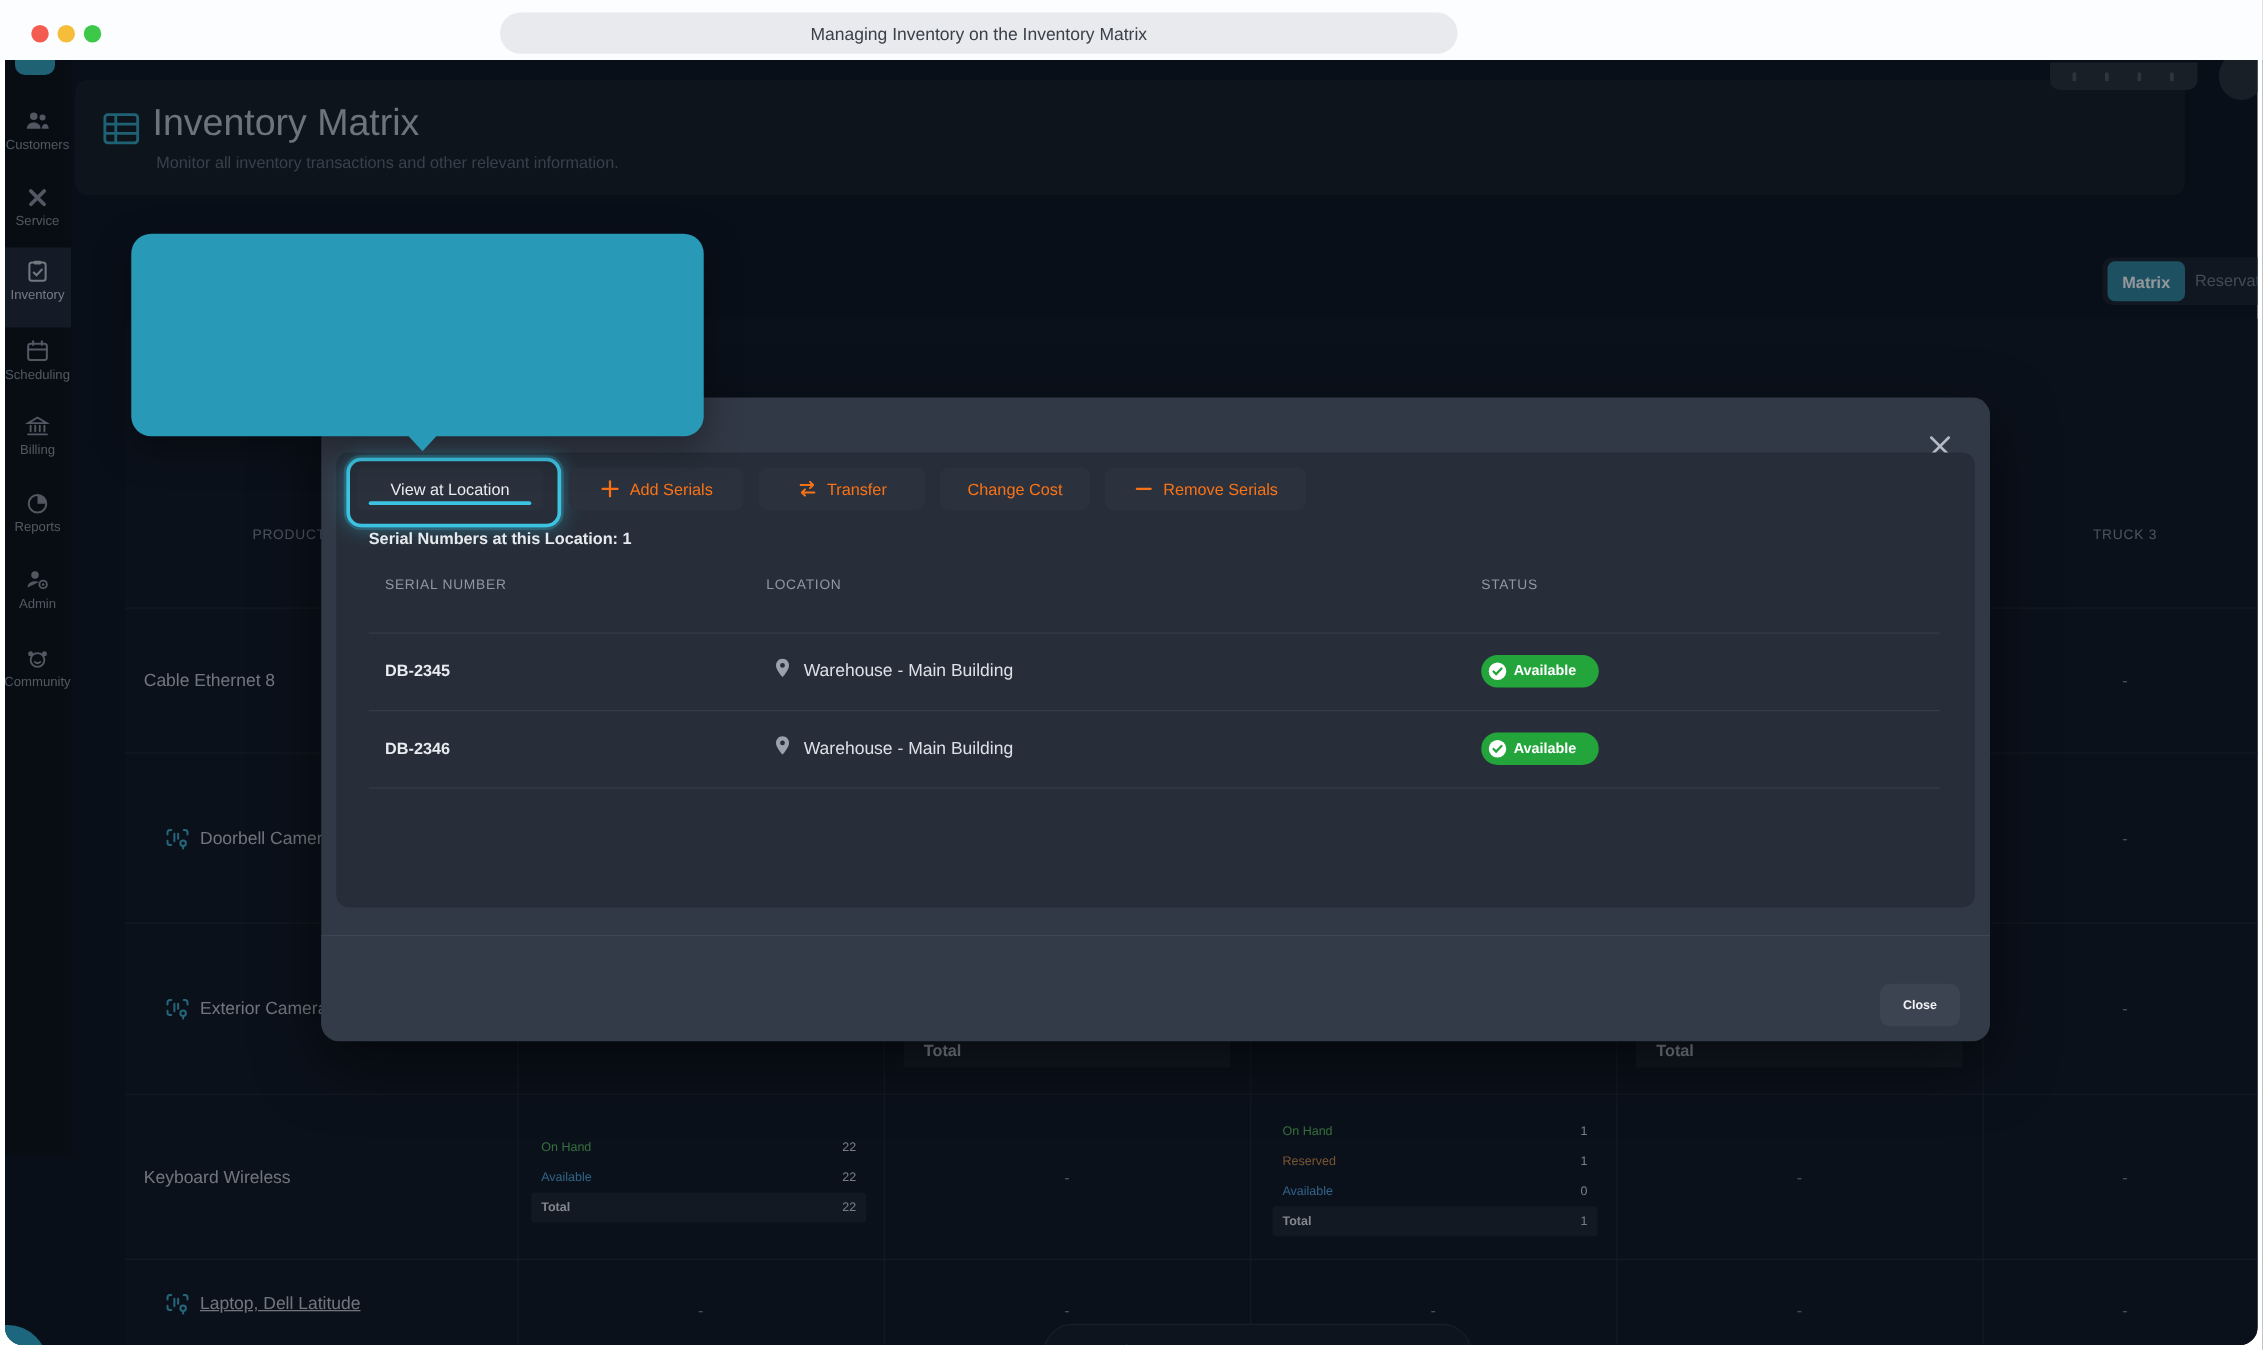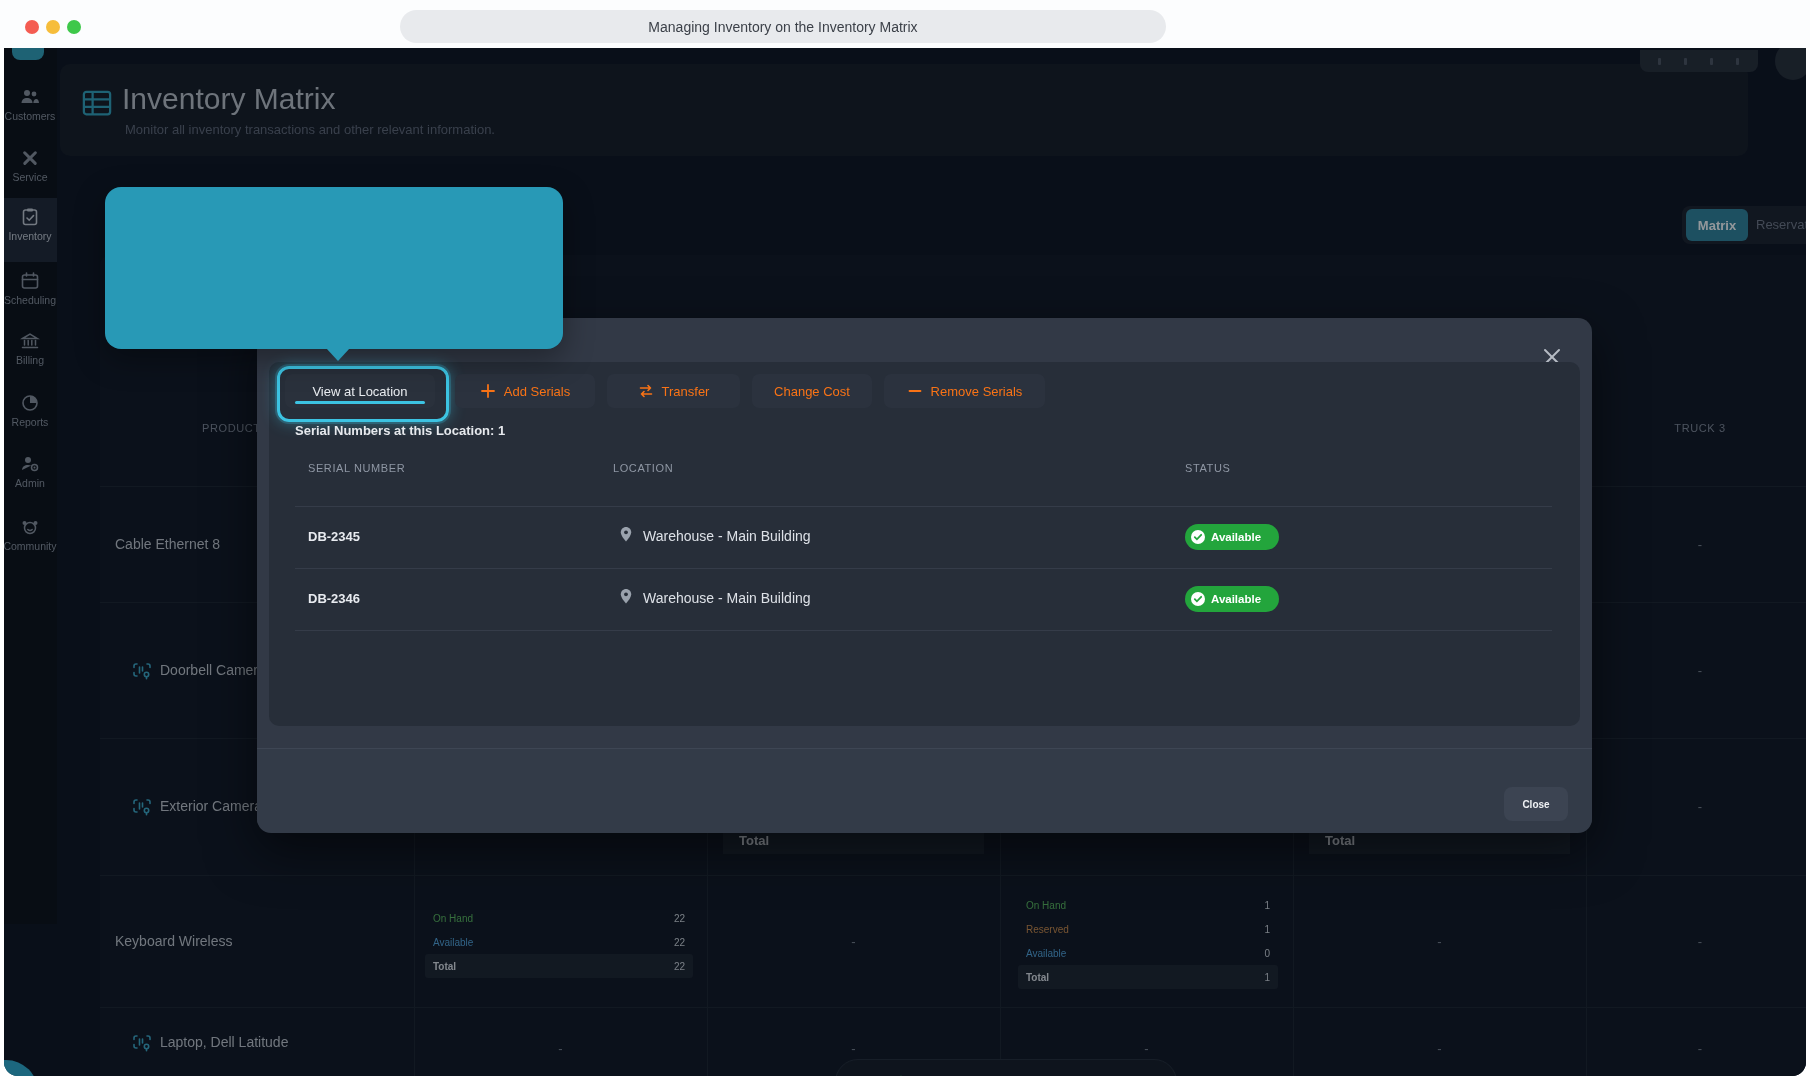--- a/index.html
+++ b/index.html
@@ -192,21 +192,21 @@
 
   <span class="abs ser-icn" style="left:128px;top:985px;">
     <svg viewBox="0 0 20 20" fill="none" stroke="currentColor" stroke-width="1.6" stroke-linecap="round">
       <path d="M5 3H4a2 2 0 0 0-2 2v1.5M5 15H4a2 2 0 0 1-2-2v-1.5M15 3h1a2 2 0 0 1 2 2v1.5"></path>
       <line x1="7.5" y1="6" x2="7.5" y2="12"></line>
         <line x1="10.5" y1="6" x2="10.5" y2="10"></line>
       <circle cx="14.5" cy="13.5" r="2.2"></circle>
         <path d="M14.5 15.7v2"></path>
     </svg>
   </span>
-  <div class="abs prod" style="left:156px;top:986px;">Laptop, Dell Latitude</div>
+  <div class="abs prod" style="left:156px;top:986px;text-decoration:underline;">Laptop, Dell Latitude</div>
   <div class="abs dash" style="left:410px;top:993px;width:293px;text-align:center;">-</div>
   <div class="abs dash" style="left:703px;top:993px;width:293px;text-align:center;">-</div>
   <div class="abs dash" style="left:996px;top:993px;width:293px;text-align:center;">-</div>
   <div class="abs dash" style="left:1289px;top:993px;width:293px;text-align:center;">-</div>
   <div class="abs dash" style="left:1582px;top:993px;width:228px;text-align:center;">-</div>
 
   <div id="header-panel" class="abs"></div>
   <span id="matrix-icon" class="abs">
     <svg viewBox="0 0 24 24" fill="none" stroke="currentColor" stroke-width="1.8">
       <rect x="1.5" y="3" width="21" height="18" rx="2"></rect>

